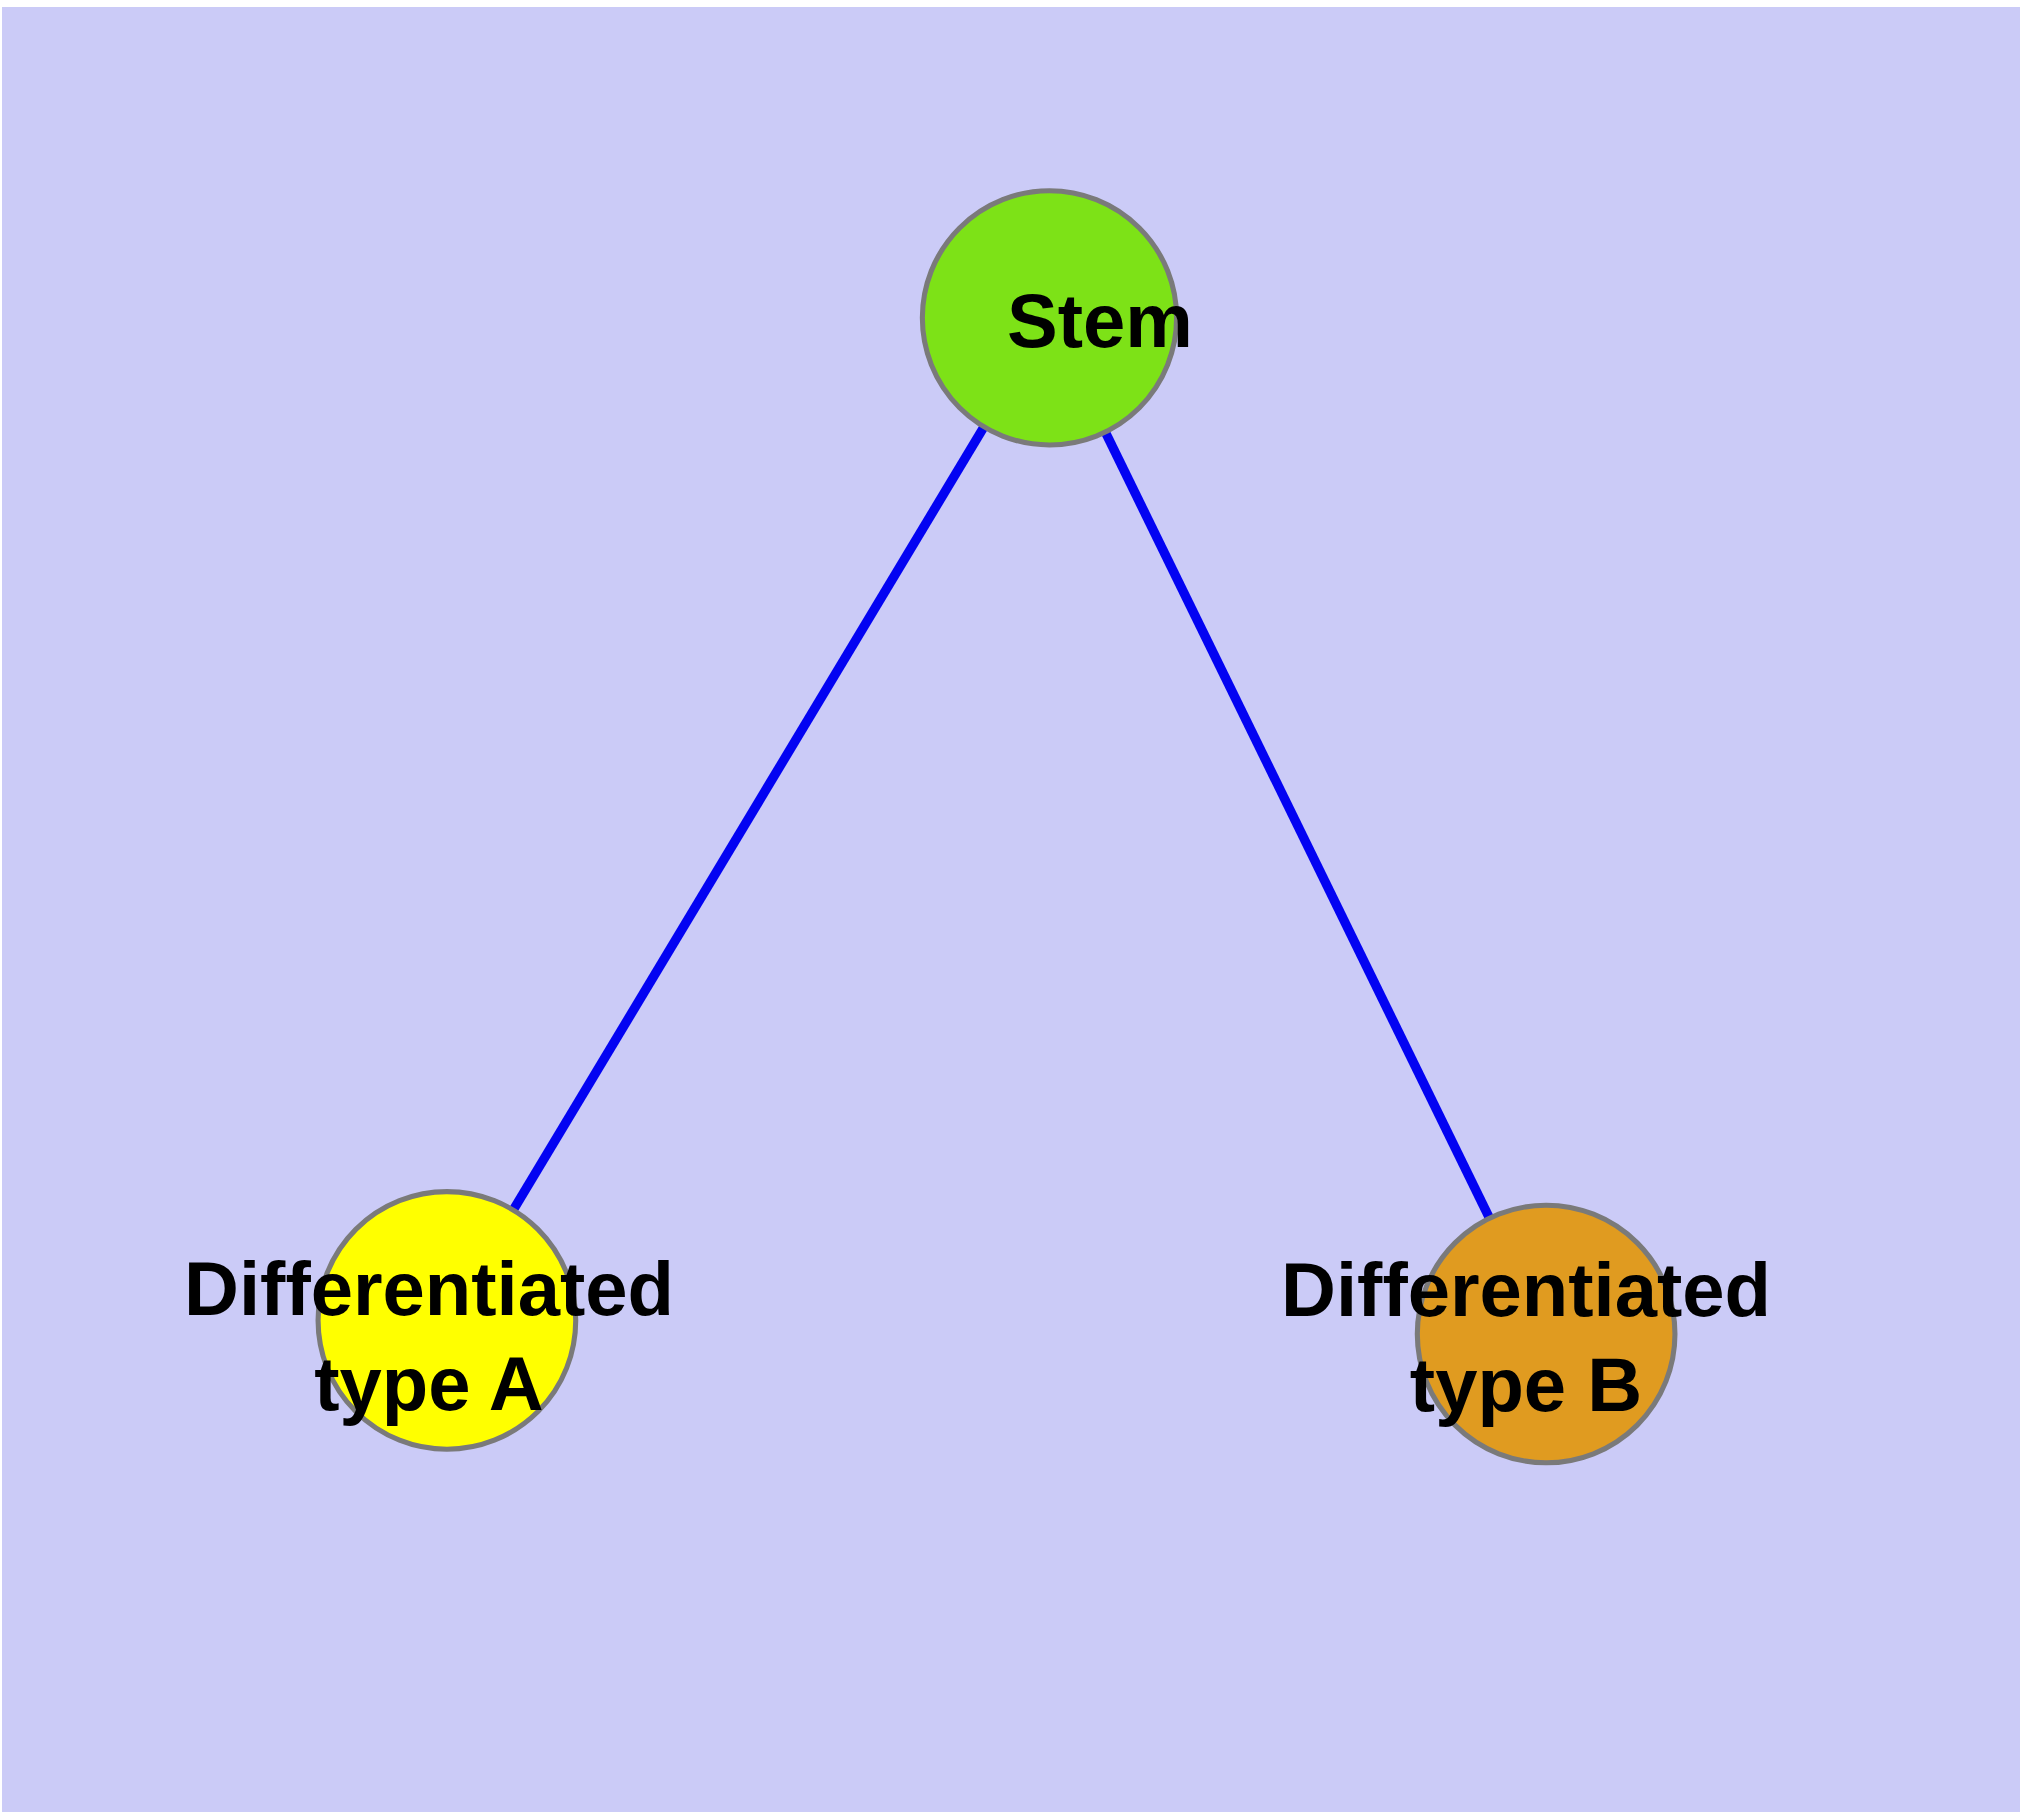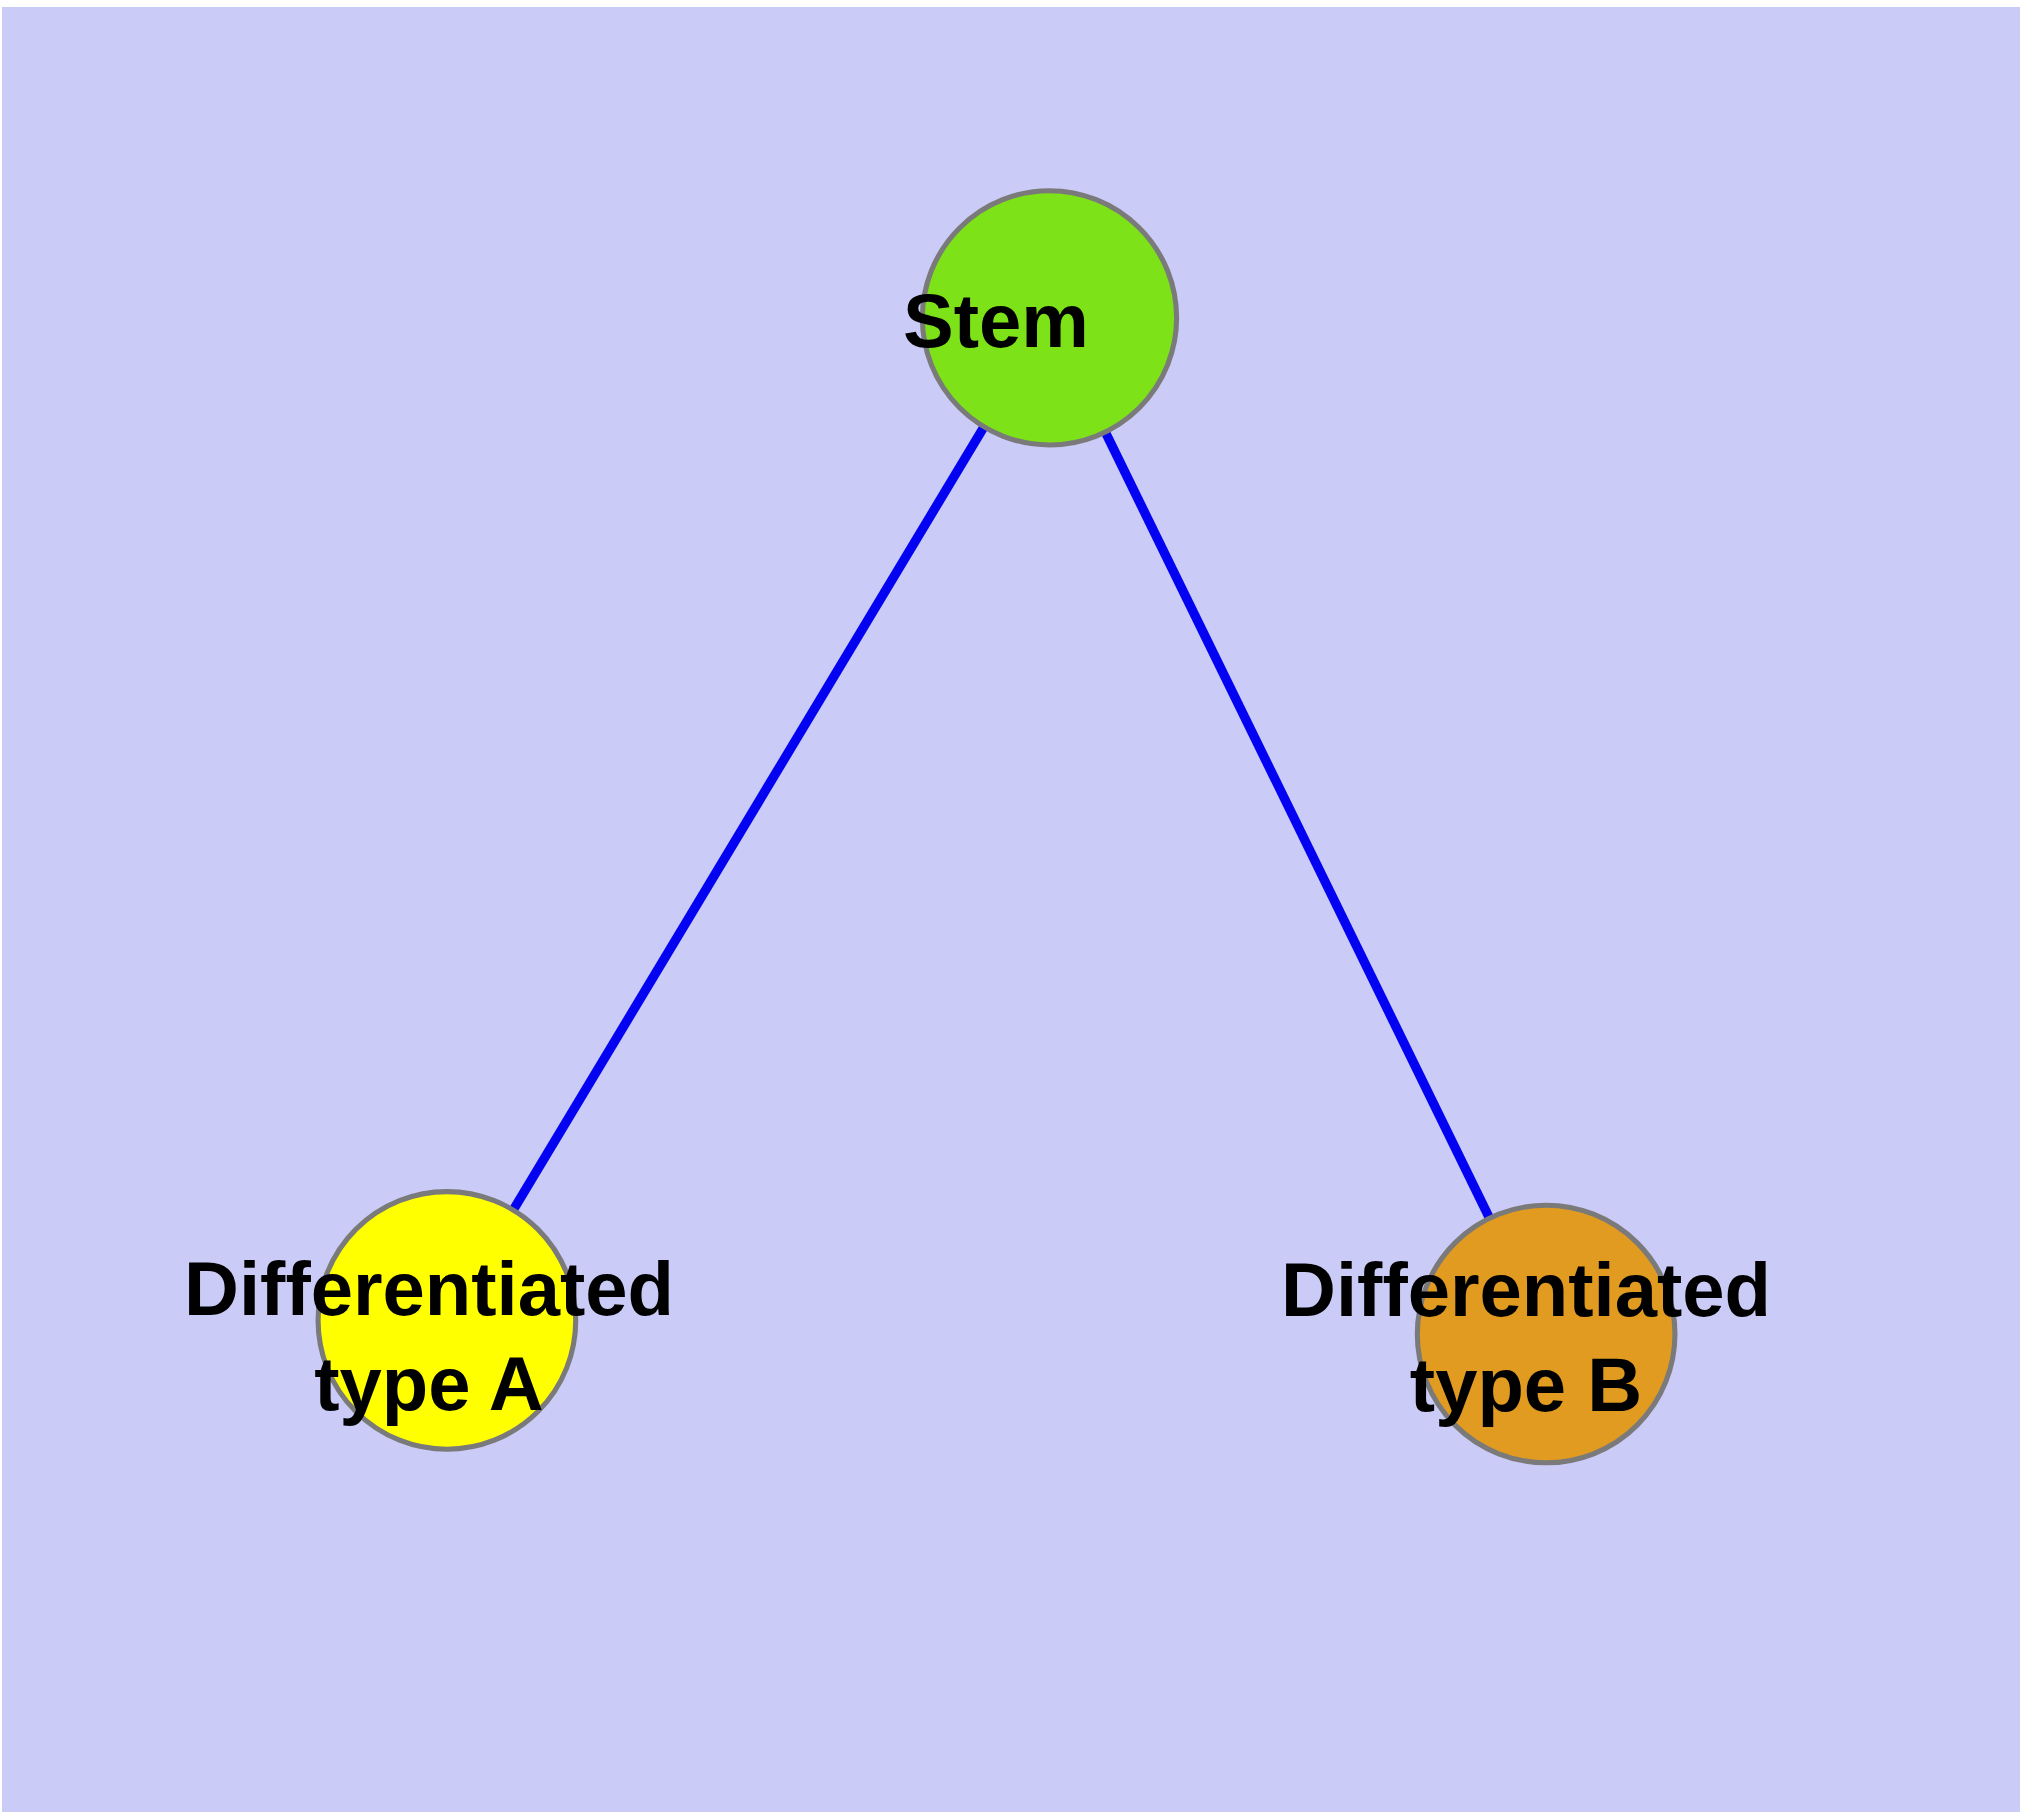--- a/index.html
+++ b/index.html
@@ -66,21 +66,21 @@
   <div class="frame-left"></div>
 
   <svg class="graph" width="2021" height="1812" viewBox="0 0 2384 2138">
     <line class="edge" x1="1238" y1="375" x2="527" y2="1558"></line>
     <line class="edge" x1="1238" y1="375" x2="1824" y2="1574"></line>
     <circle class="node stem" cx="1238" cy="375" r="150"></circle>
     <circle class="node type-a" cx="527" cy="1558" r="152"></circle>
     <circle class="node type-b" cx="1824" cy="1574" r="152"></circle>
   </svg>
 
-  <div class="label" style="left:996px; top:320px;">Stem</div>
+  <div class="label" style="left:1100px; top:320px;">Stem</div>
 
   <div class="label" style="left:429px; top:1336px;">Differentiated
 type A</div>
 
   <div class="label" style="left:1526px; top:1337px;">Differentiated
 type B</div>
 
 </div>
 
 

